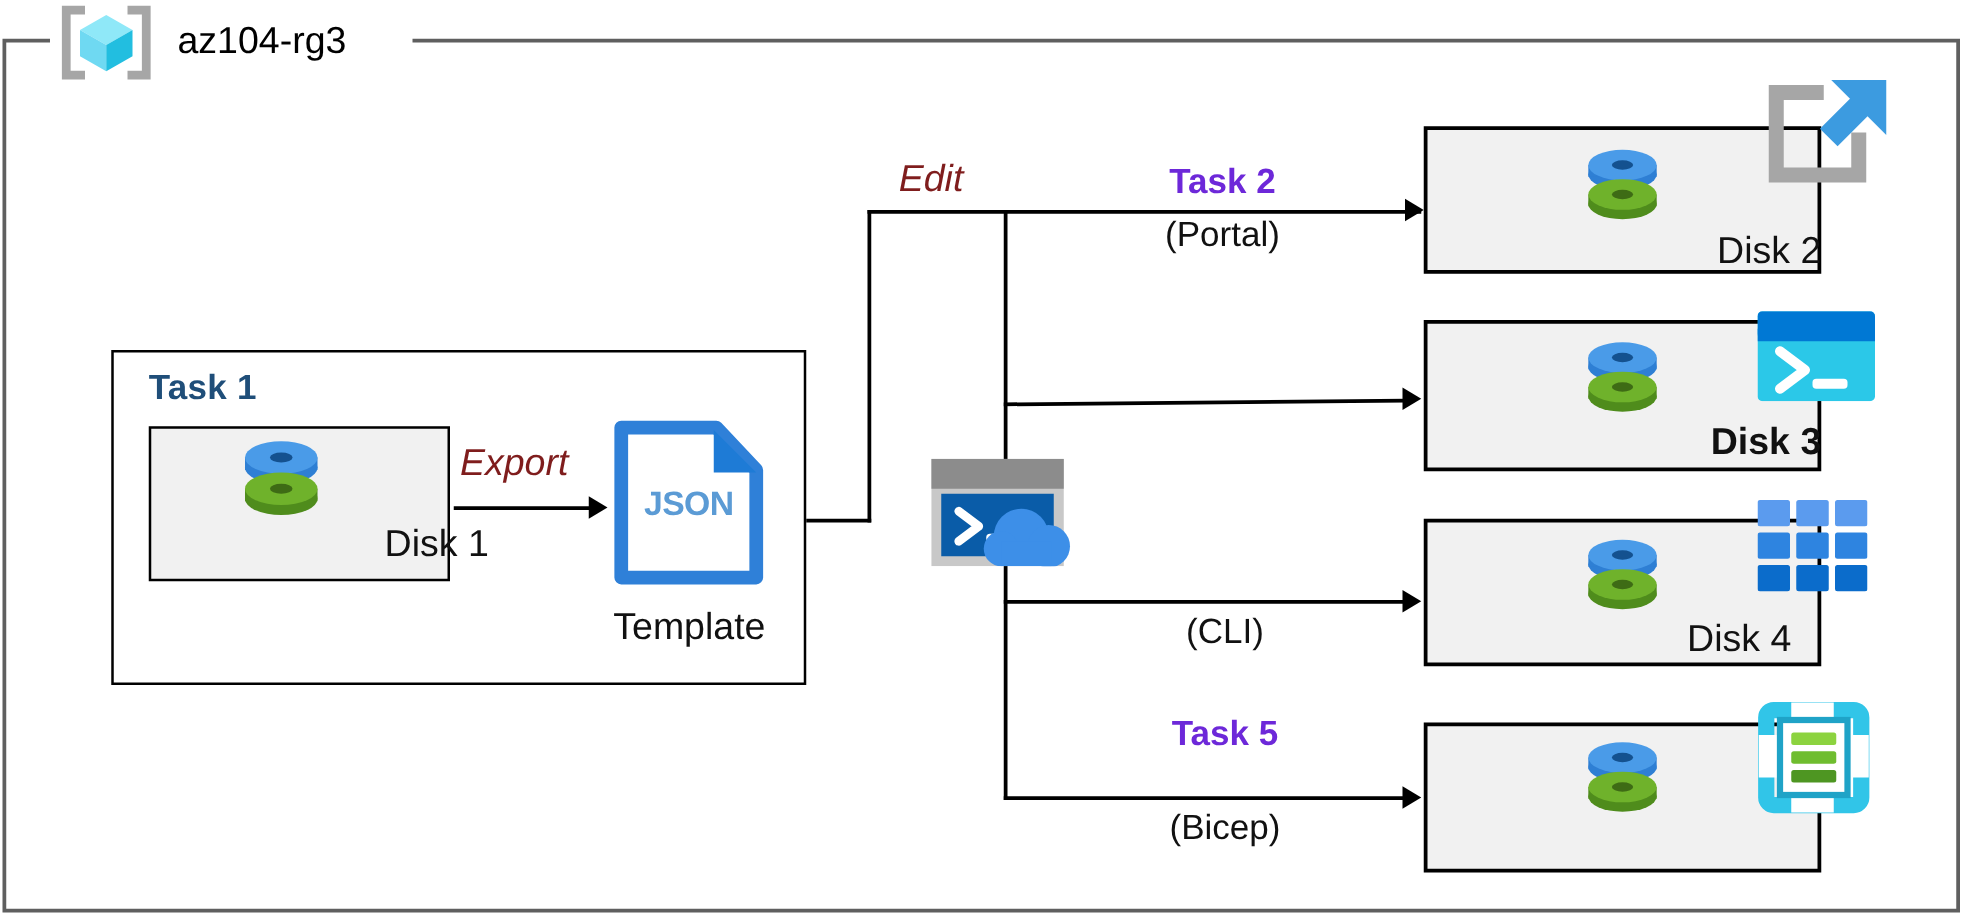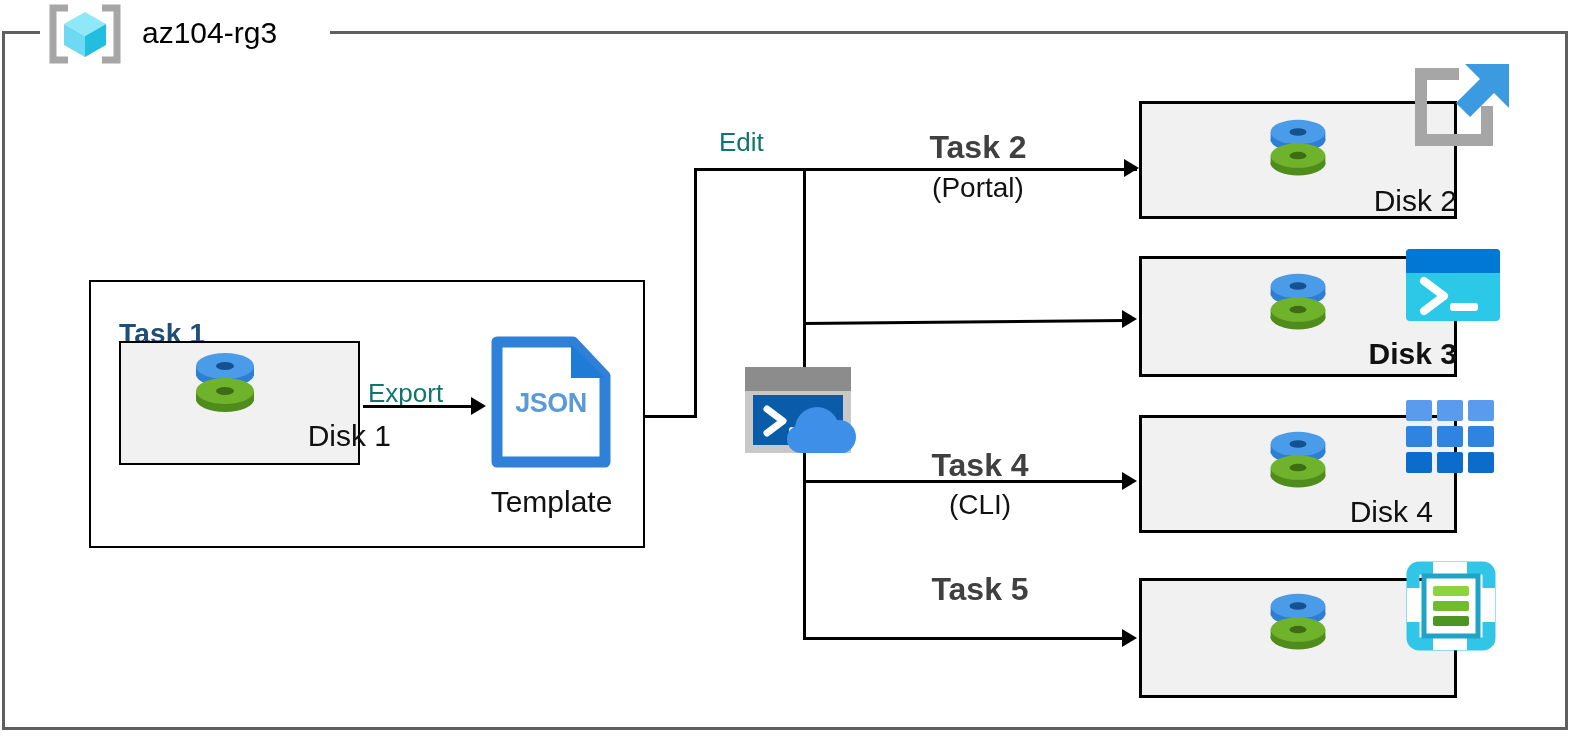--- a/index.html
+++ b/index.html
@@ -25,21 +25,21 @@
     white-space:nowrap;line-height:38px;
   }
 
   
   .task1-box{
     position:absolute;left:89px;top:280px;width:556px;height:268px;
     border:2px solid #000000;background:#ffffff;box-sizing:border-box;
   }
   .task1-title{
     position:absolute;left:119px;top:294px;font-size:28px;font-weight:bold;
-    color:#1f4e79;letter-spacing:.2px;margin-top:24px;
+    color:#1f4e79;letter-spacing:.2px;
   }
 
   
   .disk-box{
     position:absolute;background:#f1f1f1;border:3px solid #000000;
     box-sizing:border-box;
   }
   .disk-box.thin{border-width:2px;}
   .disk-label{
     position:absolute;width:100%;text-align:right;font-size:30px;color:#111111;
@@ -61,27 +61,27 @@
   
   .ln{position:absolute;background:#000000;}
   .lnh{height:3px;}
   .lnv{width:3px;}
   .arrow-head{position:absolute;width:0;height:0;
     border-top:9px solid transparent;border-bottom:9px solid transparent;
     border-left:15px solid #000000;}
 
   
   .edge-top{
-    position:absolute;font-size:32px;font-weight:bold;color:#404040;
+    position:absolute;font-size:28px;font-weight:bold;color:#6d28d9;
     text-align:center;white-space:nowrap;
   }
   .edge-bot{
     position:absolute;font-size:28px;color:#111111;text-align:center;white-space:nowrap;
   }
-  .plain-label{position:absolute;font-size:26px;color:#0f766e;white-space:nowrap;}
+  .plain-label{position:absolute;font-size:30px;color:#7f1d1d;white-space:nowrap;font-style:italic;}
 
   
   .cloudshell{position:absolute;left:745px;top:367px;width:118px;height:86px;}
   .svcicon{position:absolute;}
 </style>
 </head>
 <body>
 
 <div id="stage">
 
@@ -112,21 +112,21 @@
       <ellipse cx="35" cy="14" rx="29" ry="13" fill="#4A9BE8"></ellipse>
       <ellipse cx="35" cy="14" rx="9" ry="4" fill="#14518F"></ellipse>
       <ellipse cx="35" cy="47" rx="29" ry="13" fill="#4F8C1C"></ellipse>
       <rect x="6" y="39" width="58" height="10" fill="#4F8C1C"></rect>
       <ellipse cx="35" cy="39" rx="29" ry="13" fill="#6FB22B"></ellipse>
       <ellipse cx="35" cy="39" rx="9" ry="4" fill="#3E6B15"></ellipse>
     </svg>
   </span>
   <div class="disk-label" style="left:119px;top:419px;width:272px;">Disk 1</div>
 
-  <div class="plain-label" style="left:368px;top:378px;">Export</div>
+  <div class="plain-label" style="left:368px;top:354px;">Export</div>
   <div class="ln lnh" style="left:363px;top:405px;width:110px;"></div>
   <div class="arrow-head" style="left:471px;top:397px;"></div>
 
   <span class="json-wrap">
     <svg width="124" height="132" viewBox="0 0 124 132">
       <path d="M8 6 L84 6 L116 40 L116 126 L8 126 Z" fill="#ffffff" stroke="#2F80D8" stroke-width="11" stroke-linejoin="round"></path>
       <path d="M82 8 L82 42 L116 42 Z" fill="#1E7BD6"></path>
     </svg>
   </span>
   <div class="json-text">JSON</div>
@@ -202,21 +202,20 @@
       <rect x="0" y="0" width="94" height="72" rx="4" fill="#2BC8E8"></rect>
       <rect x="0" y="0" width="94" height="22" rx="4" fill="#0078D4"></rect>
       <rect x="0" y="14" width="94" height="10" fill="#0078D4"></rect>
       <path d="M18 32 L38 47 L18 62" fill="none" stroke="#ffffff" stroke-width="8" stroke-linecap="round" stroke-linejoin="round"></path>
       <rect x="44" y="54" width="28" height="8" rx="3" fill="#ffffff"></rect>
     </svg>
   </span>
 
   <div class="ln lnh" style="left:803px;top:480px;width:322px;"></div>
   <div class="arrow-head" style="left:1122px;top:472px;"></div>
-  <div class="edge-top" style="left:880px;top:447px;width:200px;">Task 4</div>
   <div class="edge-bot" style="left:880px;top:489px;width:200px;">(CLI)</div>
 
   <div class="disk-box" style="left:1139px;top:415px;width:318px;height:118px;"></div>
   <span class="disk-ico" style="left:1265px;top:430px;">
     <svg width="66" height="62" viewBox="0 0 70 64">
       <ellipse cx="35" cy="22" rx="29" ry="13" fill="#2E7FD4"></ellipse>
       <rect x="6" y="14" width="58" height="10" fill="#2E7FD4"></rect>
       <ellipse cx="35" cy="14" rx="29" ry="13" fill="#4A9BE8"></ellipse>
       <ellipse cx="35" cy="14" rx="9" ry="4" fill="#14518F"></ellipse>
       <ellipse cx="35" cy="47" rx="29" ry="13" fill="#4F8C1C"></ellipse>
@@ -236,20 +235,21 @@
       <rect x="62" y="26" width="26" height="21" rx="2" fill="#2E84E0"></rect>
       <rect x="0" y="52" width="26" height="21" rx="2" fill="#0B6CCB"></rect>
       <rect x="31" y="52" width="26" height="21" rx="2" fill="#0B6CCB"></rect>
       <rect x="62" y="52" width="26" height="21" rx="2" fill="#0B6CCB"></rect>
     </svg>
   </span>
 
   <div class="ln lnh" style="left:803px;top:637px;width:322px;"></div>
   <div class="arrow-head" style="left:1122px;top:629px;"></div>
   <div class="edge-top" style="left:880px;top:571px;width:200px;">Task 5</div>
+  <div class="edge-bot" style="left:880px;top:646px;width:200px;">(Bicep)</div>
 
   <div class="disk-box" style="left:1139px;top:578px;width:318px;height:120px;"></div>
   <span class="disk-ico" style="left:1265px;top:592px;">
     <svg width="66" height="62" viewBox="0 0 70 64">
       <ellipse cx="35" cy="22" rx="29" ry="13" fill="#2E7FD4"></ellipse>
       <rect x="6" y="14" width="58" height="10" fill="#2E7FD4"></rect>
       <ellipse cx="35" cy="14" rx="29" ry="13" fill="#4A9BE8"></ellipse>
       <ellipse cx="35" cy="14" rx="9" ry="4" fill="#14518F"></ellipse>
       <ellipse cx="35" cy="47" rx="29" ry="13" fill="#4F8C1C"></ellipse>
       <rect x="6" y="39" width="58" height="10" fill="#4F8C1C"></rect>

